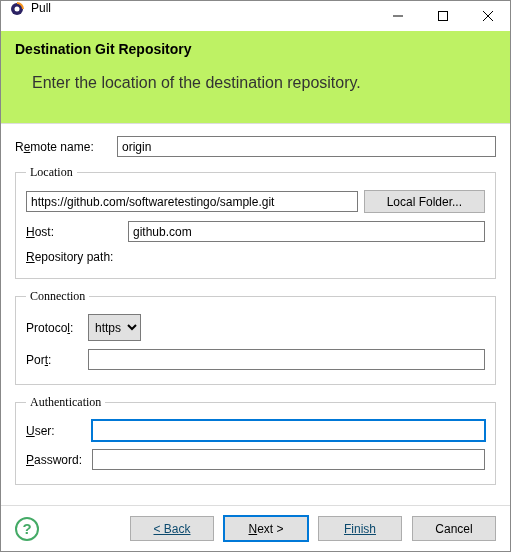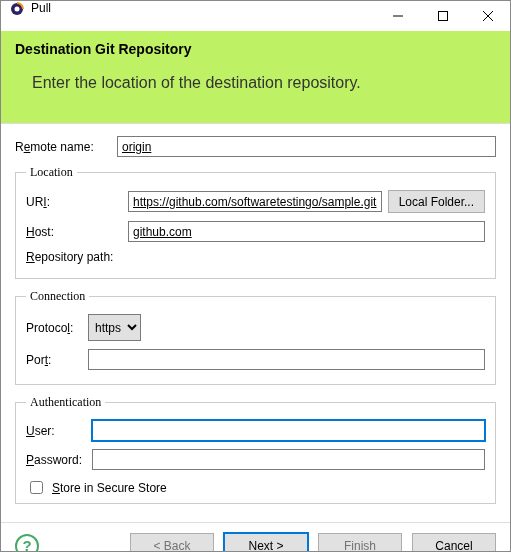--- a/index.html
+++ b/index.html
@@ -33,39 +33,39 @@
   .header h1 { margin:0 0 4px 0; font-size: 14px; font-weight: bold;}
   .header p { margin:17px; font-size: 16px; color:#333;}
   .content {
     flex: 1;
     padding: 12px 14px 8px 14px;
     background: #fff;
   }
   .row { display:flex; align-items:center; margin-bottom: 8px; gap:6px;}
   .row label { width: 96px; }
   .row input[type=text], .row input[type=password] {
-    flex: 1; height: 21px; border:1px solid #7a7a7a; padding: 1px 4px; font-family:inherit; font-size:12px;text-decoration:underline;
+    flex: 1; height: 21px; border:1px solid #7a7a7a; padding: 1px 4px; font-family:inherit; font-size:12px;
   }
   .row select { height:27px; border:1px solid #7a7a7a; font-family:inherit; font-size:12px; background:#e1e1e1; padding:0 2px;}
   fieldset {
     border: 1px solid #ccc;
     margin: 8px 0 10px 0;
     padding: 10px 10px 6px 10px;
   }
   legend { padding: 0 4px; font-size:12px;font-family:Liberation Serif, serif;}
   .btn {
     height: 23px;
     background: #e1e1e1;
     border: 1px solid #adadad;
-    padding: 0 10px;
+    padding: 0 22px;
     font-family:inherit; font-size:12px;
     display:inline-flex; align-items:center; justify-content:center;
     white-space: nowrap;
   }
-  .btn.disabled { color:#737373;}
+  .btn.disabled { color:#0c4a6e;text-decoration:underline;}
   .footer {
     border-top: 1px solid #ddd;
     padding: 10px 14px;
     display:flex;
     align-items:center;
     gap: 10px;
   }
   .footer .help { width:24px; height:24px; border-radius:50%; border:2px solid #4a6; color:#4a6; display:flex; align-items:center; justify-content:center; font-weight:bold; font-size:15px;}
   .footer .spacer { flex:1;}
   .footer .btn { width: 84px; height: 25px;}
@@ -117,21 +117,20 @@
 <div class="content">
 
   <div class="row">
     <label><span>R</span><span class="under">e</span><span>mote name:</span></label>
     <input type="text" value="origin" style="">
   </div>
 
   <fieldset>
     <legend>Location</legend>
     <div class="row loc-row">
-      <label><span>UR</span><span class="under">I</span><span>:</span></label>
       <input type="text" value="https://github.com/softwaretestingo/sample.git" style="">
       <button class="btn">Local Folder...</button>
     </div>
     <div class="row loc-row">
       <label><span class="under">H</span><span>ost:</span></label>
       <input type="text" value="github.com" style="">
     </div>
     <div class="row loc-row">
       <label><span class="under">R</span><span>epository path:</span></label>
     </div>
@@ -152,24 +151,20 @@
   <fieldset>
     <legend>Authentication</legend>
     <div class="row auth-row">
       <label><span class="under">U</span><span>ser:</span></label>
       <input type="text" class="focused" value="" style="">
     </div>
     <div class="row auth-row">
       <label><span class="under">P</span><span>assword:</span></label>
       <input type="password" value="" style="">
     </div>
-    <div class="checkbox-row">
-      <input type="checkbox" style="">
-      <label><span class="under">S</span><span>tore in Secure Store</span></label>
-    </div>
   </fieldset>
 
 </div>
 
 <div class="footer">
   <div class="help">?</div>
   <div class="spacer"></div>
   <button class="btn disabled">&lt; Back</button>
   <button class="btn default">
       <span class="under">N</span>

